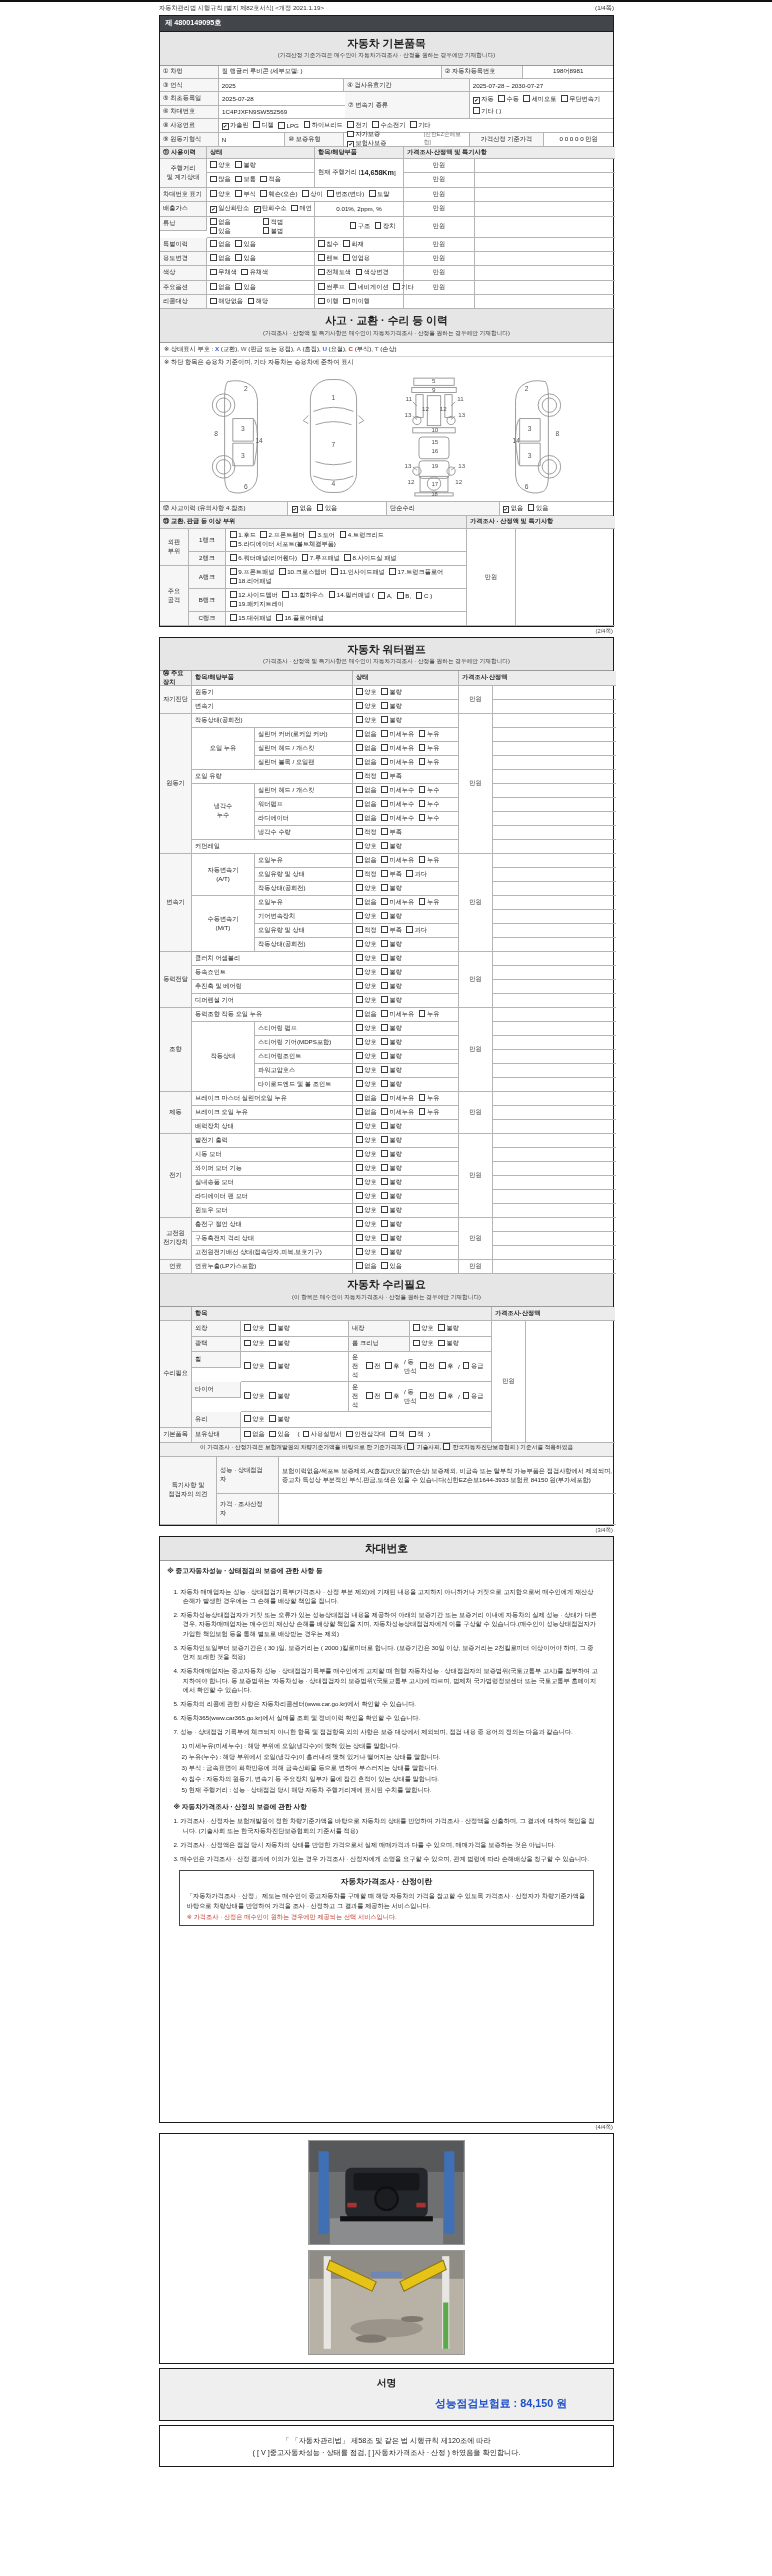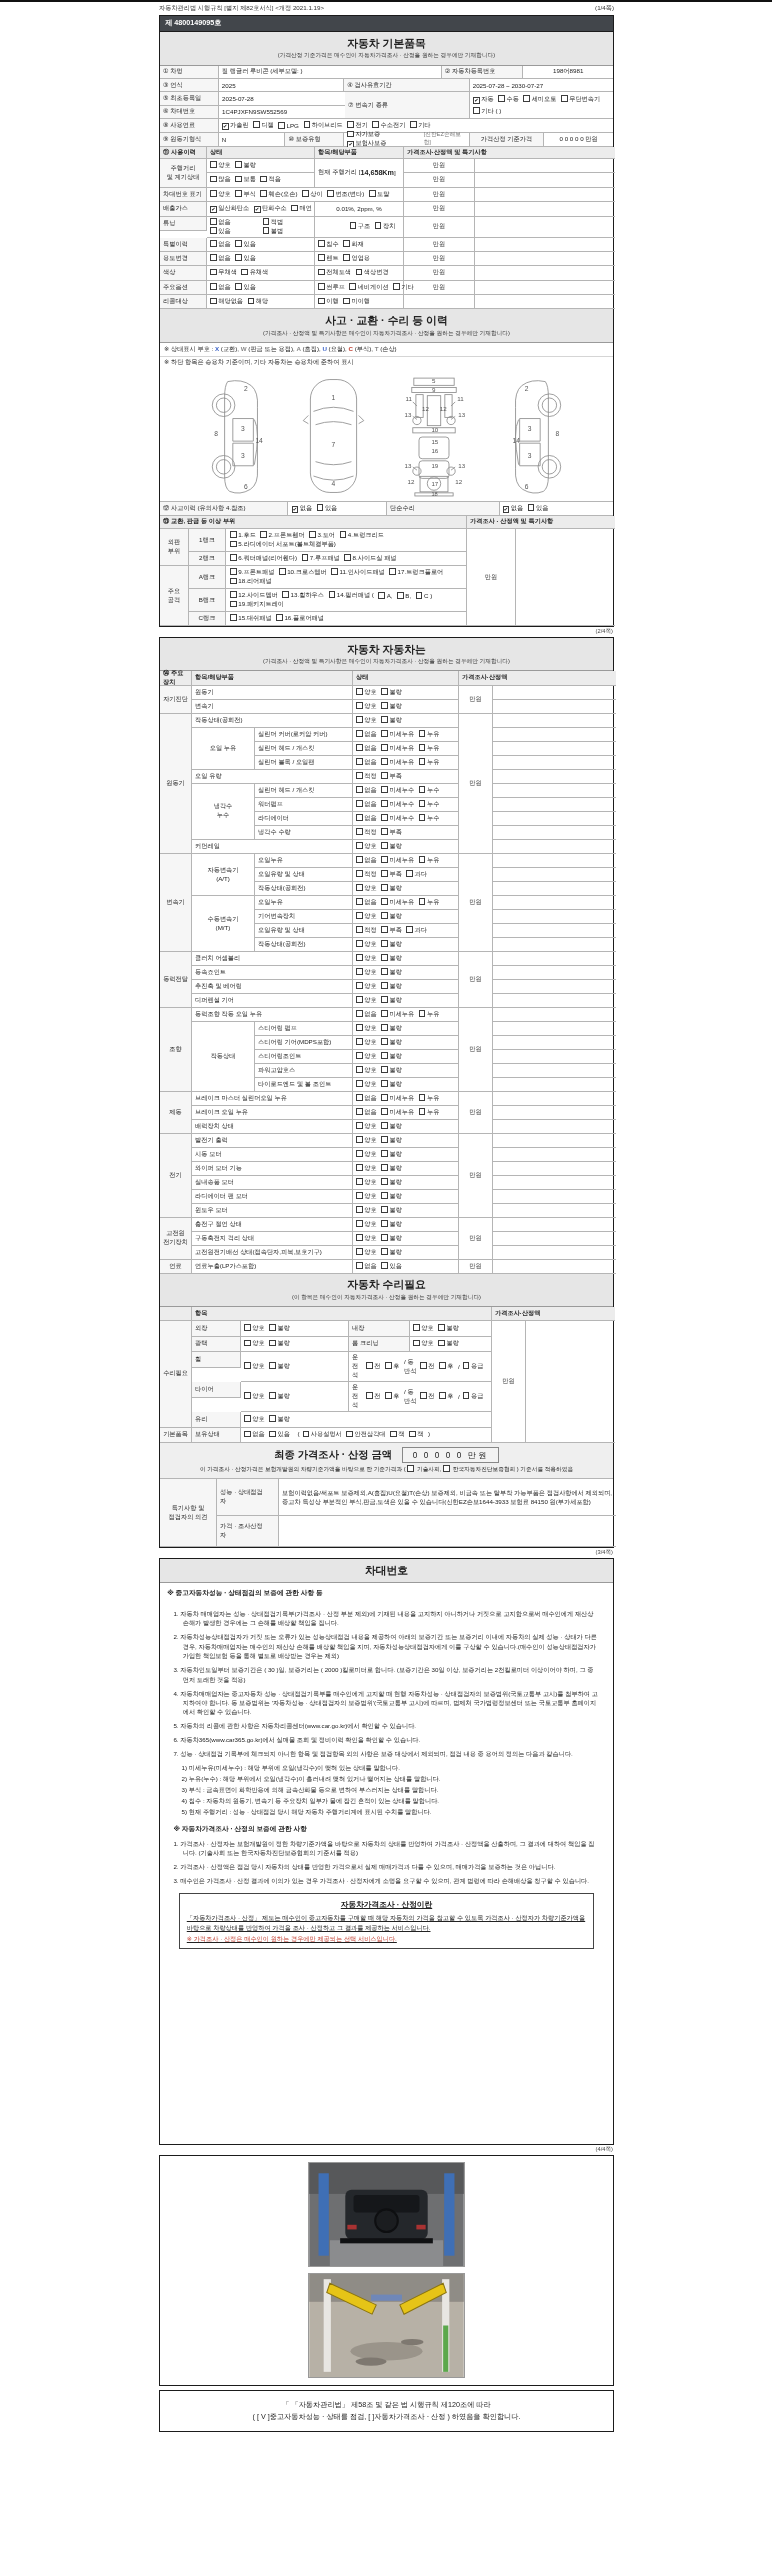--- a/index.html
+++ b/index.html
@@ -37,21 +37,21 @@
   .manw{justify-content:center;color:#333;}
   
   .diagrow{display:flex;justify-content:center;gap:17.5px;padding:5.2px 0 4.1px;border-bottom:0.5px solid #b5b5b5;}
   svg text{font-family:"Liberation Sans",sans-serif;}
   
   .fp{padding:5.2px 13.4px 4.1px 13.4px;font-size:6.2px;color:#222;line-height:1.52;}
   .fp-lead{font-weight:bold;font-size:6.7px;padding:6.2px 7.2px 1px;}
   .fp-item{margin:4.6px 0;padding-left:9.3px;text-indent:-9.3px;}
   .fp-sub .fp-item{margin:1.5px 0;padding-left:17.5px;}
   .fp-t2{font-weight:bold;font-size:6.7px;margin:7.2px 0 1px;}
-  .nbox{border:1px solid #444;margin:7.2px 5.2px 6.2px;padding:4.1px 7.2px;text-decoration:underline;}
+  .nbox{border:1px solid #444;margin:7.2px 5.2px 6.2px;padding:4.1px 7.2px;}
   .nbox .bt{text-align:center;font-weight:bold;font-size:7.7px;margin:1px 0 3.1px;}
   .nbox .bb{font-size:6.2px;line-height:1.5;}
   .nbox .br{color:#c0392b;font-size:6.2px;margin-top:2.1px;}
   .photos{display:flex;flex-direction:column;align-items:center;gap:5.2px;padding:6.2px 0 7.2px;}
   .photo{width:155px;border:0.5px solid #999;}
   .signbox{background:#efefef;}
   .signbox .t{text-align:center;font-size:9.8px;font-weight:bold;padding-top:8.2px;}
   .signbox .fee{text-align:right;padding:7.2px 46px 9.3px 0;font-size:10.8px;font-weight:bold;color:#2050c8;}
   .footbox{text-align:center;font-size:7.2px;padding:8.2px 0 7.2px;line-height:1.7;} .graytxt{color:#777;}
   .kmb{font-weight:bold;font-size:7.2px;}
@@ -421,21 +421,21 @@
         <div class="gc" style="flex-wrap: wrap; padding: 1.5px 4.1px;">
           <span class="opt"><span class="cb"></span><span class="cbl">15.대쉬패널</span></span>
           <span class="opt"><span class="cb"></span><span class="cbl">16.플로어패널</span></span>
         </div>
       </div>
   </div>
   <div class="pmark">(2/4쪽)</div>
 
   <div class="page">
     <div class="shead">
-      <div class="t">자동차 자동차는</div>
+      <div class="t">자동차 워터펌프</div>
       <div class="n">(가격조사 · 산정액 및 특기사항은 매수인이 자동차가격조사 · 산정을 원하는 경우에만 기재합니다)</div>
     </div>
     <div class="grid" style="grid-template-columns:32px 63px 98px 106px 34px 123px" id="detail-grid">
         <div class="gc hdr" style="height: 14.4px;">⑭ 주요장치</div>
         <div class="gc hdr" style="grid-column: span 2;">항목/해당부품</div>
         <div class="gc hdr">상태</div>
         <div class="gc hdr last" style="grid-column: span 2;">가격조사·산정액</div>
         <div class="gc lab pre" style="grid-row: span 2;">자기진단</div>
         <div class="gc" style="grid-column: span 2; height: 14px;">원동기</div>
         <div class="gc">
@@ -805,24 +805,20 @@
 
       <div class="gc lab ctr" style="height:15.5px">기본품목</div>
       <div class="gc lab">보유상태</div>
       <div class="gc" style="grid-column:span 3">
         <span><span class="opt"><span class="cb"></span><span class="cbl">없음</span></span><span class="opt"><span class="cb"></span><span class="cbl">있음</span></span></span>
         <span style="margin-left:3.1px"><span class="optx">(</span><span class="opt"><span class="cb"></span><span class="cbl">사용설명서</span></span><span class="opt"><span class="cb"></span><span class="cbl">안전삼각대</span></span><span class="opt"><span class="cb"></span><span class="cbl">잭</span></span><span class="opt"><span class="cb"></span><span class="cbl">잭</span></span><span class="optx">)</span></span>
       </div>
     </div>
 
     <div style="border-bottom:0.5px solid #b5b5b5;background:#efefef">
-      <div class="fpt">
-        <span style="font-size:10.3px;font-weight:bold">최종 가격조사 · 산정 금액</span>
-        <span class="amountbox">0  0  0  0  0 만원</span>
-      </div>
       <div class="fpn">
         <span>이 가격조사 · 산정가격은 보험개발원의 차량기준가액을 바탕으로 한 기준가격과 (</span>
         <span class="cb"></span>
         <span>기술사회,</span>
         <span class="cb"></span>
         <span>한국자동차진단보증협회</span>
         <span>) 기준서를 적용하였음</span>
       </div>
     </div>
 
@@ -900,19 +896,23 @@
         <polygon points="40,18 130,60 122,78 34,36" fill="#e6c417" stroke="#8a7410" stroke-width="2"></polygon>
         <polygon points="260,18 176,60 184,78 266,36" fill="#e6c417" stroke="#8a7410" stroke-width="2"></polygon>
         <rect x="120" y="40" width="60" height="12" fill="#6f87b8"></rect>
         <ellipse cx="150" cy="150" rx="70" ry="18" fill="#9a948a"></ellipse>
         <ellipse cx="120" cy="170" rx="30" ry="8" fill="#7e7870"></ellipse>
         <ellipse cx="200" cy="132" rx="22" ry="6" fill="#7e7870"></ellipse>
       </svg>
     </div>
   </div>
 
+  <div class="page signbox" style="margin-top:4.1px">
+    <div class="t">서명</div>
+    <div class="fee">성능점검보험료 : 84,150 원</div>
+  </div>
 
   <div class="page footbox" style="margin-top:4.1px">
     <div>「 「자동차관리법」 제58조 및 같은 법 시행규칙 제120조에 따라</div>
     <div>( [ V ]중고자동차성능 · 상태를 점검, [   ]자동차가격조사 · 산정 ) 하였음을 확인합니다.</div>
   </div>
 </div>
 
 
 </body></html>

